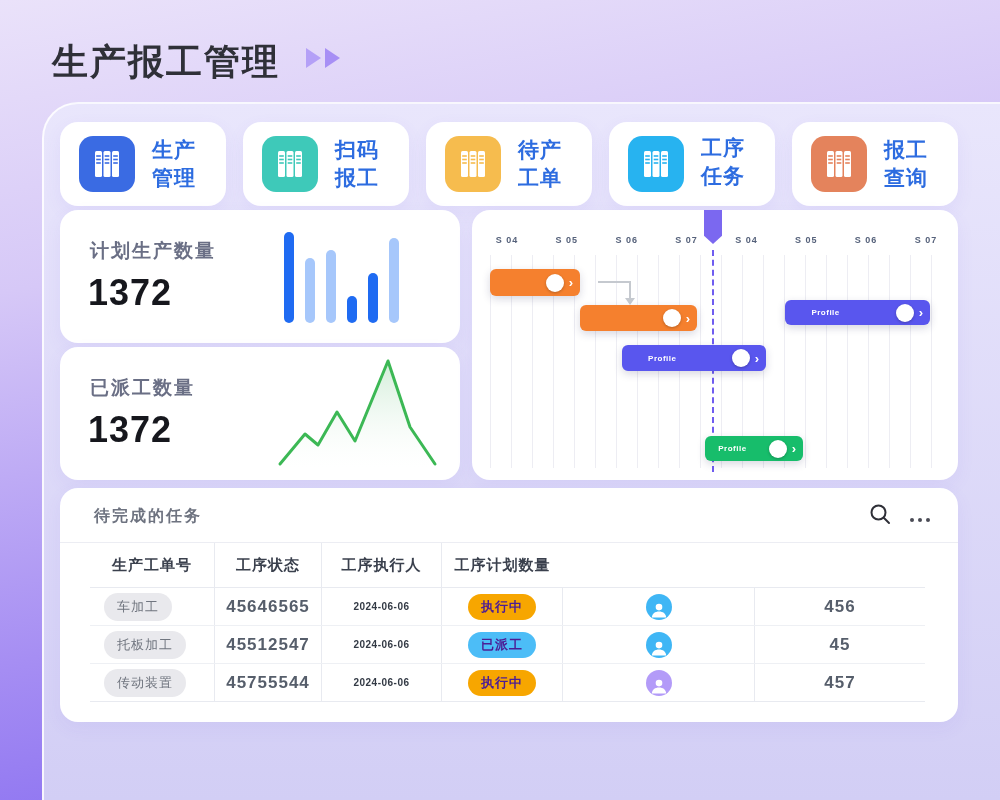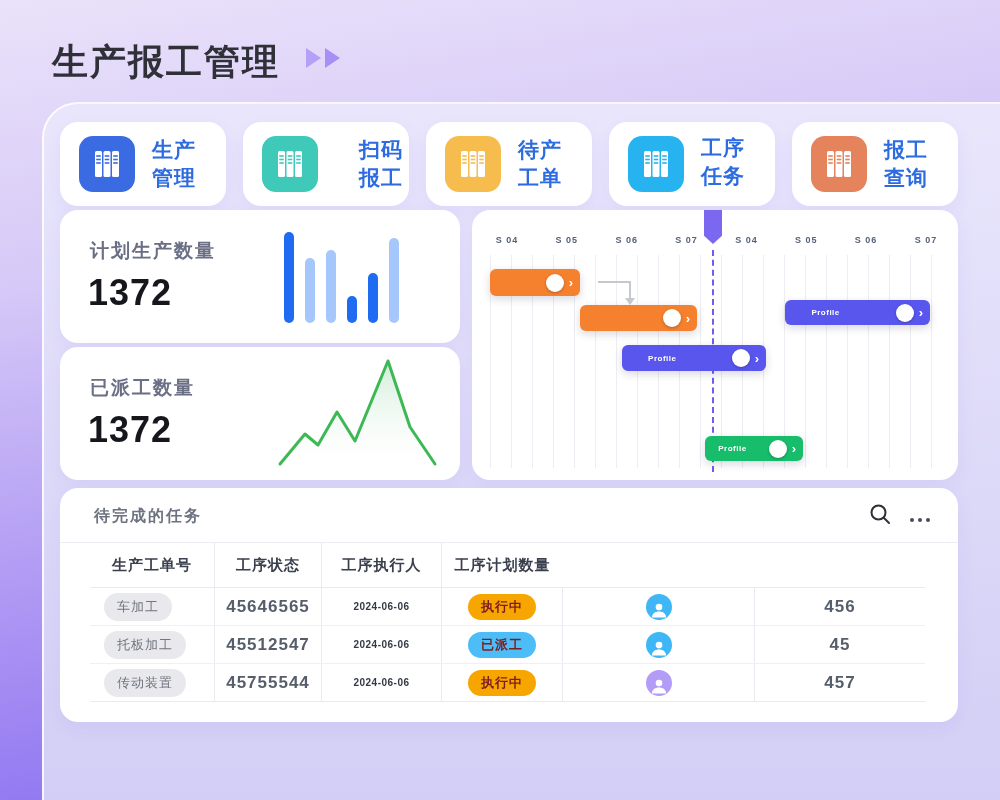--- a/index.html
+++ b/index.html
@@ -93,21 +93,21 @@
   .t-body-row:last-child { border-bottom:1px solid #e8eaf0; }
   .t-cell { height:100%; display:flex; align-items:center; justify-content:center;
     border-right:1px solid #e8eaf0; }
   .t-cell:last-child { border-right:none; }
   .t-head .t-cell { font-size:15px; font-weight:700; color:#3a404d; letter-spacing:1px; }
   .t-cell.first { justify-content:flex-start; padding-left:14px; }
   .pill-gray { background:#e9e9ed; color:#70757f; font-size:13px; border-radius:999px;
     padding:5px 13px; letter-spacing:1px; }
   .num { font-size:17px; font-weight:600; color:#565e6b; letter-spacing:1px; }
   .date { font-size:10px; font-weight:700; color:#333a45; letter-spacing:.5px; }
-  .status-pill { color:#7f1d1d; font-size:13px; font-weight:700; border-radius:999px;
+  .status-pill { color:#4c1d95; font-size:13px; font-weight:700; border-radius:999px;
     padding:4px 13px; letter-spacing:1px; }
   .avatar { width:26px; height:26px; border-radius:50%; overflow:hidden;
     display:flex; align-items:flex-end; justify-content:center; }
 </style>
 </head>
 <body>
 
 <div class="page">
 
   <div class="page-title">生产报工管理</div>
@@ -133,21 +133,21 @@
             <line x1="12.7" y1="7" x2="17.3" y2="7" stroke="#3a6be3" stroke-width="1.6"></line>
             <line x1="12.7" y1="10.5" x2="17.3" y2="10.5" stroke="#3a6be3" stroke-width="1.6"></line>
             <line x1="12.7" y1="14" x2="17.3" y2="14" stroke="#3a6be3" stroke-width="1.6"></line>
             <line x1="21.2" y1="7" x2="25.8" y2="7" stroke="#3a6be3" stroke-width="1.6"></line>
             <line x1="21.2" y1="10.5" x2="25.8" y2="10.5" stroke="#3a6be3" stroke-width="1.6"></line>
             <line x1="21.2" y1="14" x2="25.8" y2="14" stroke="#3a6be3" stroke-width="1.6"></line>
           </svg>
         </div>
     <div class="nav-label">生产<br>管理</div>
       </div>
-      <div class="card nav-card" style="left: 243px; gap: 24px;">
+      <div class="card nav-card" style="left: 243px;">
         <div class="nav-icon" style="background:#3ec9b9">
           <svg width="30" height="30" viewBox="0 0 30 30">
     <g fill="#fff">
               <rect x="3" y="2" width="7" height="26" rx="1.5"></rect>
     <rect x="11.5" y="2" width="7" height="26" rx="1.5"></rect>
     <rect x="20" y="2" width="7" height="26" rx="1.5"></rect>
             </g>
             <line x1="4.2" y1="7" x2="8.8" y2="7" stroke="#3ec9b9" stroke-width="1.6"></line>
             <line x1="4.2" y1="10.5" x2="8.8" y2="10.5" stroke="#3ec9b9" stroke-width="1.6"></line>
             <line x1="4.2" y1="14" x2="8.8" y2="14" stroke="#3ec9b9" stroke-width="1.6"></line>

